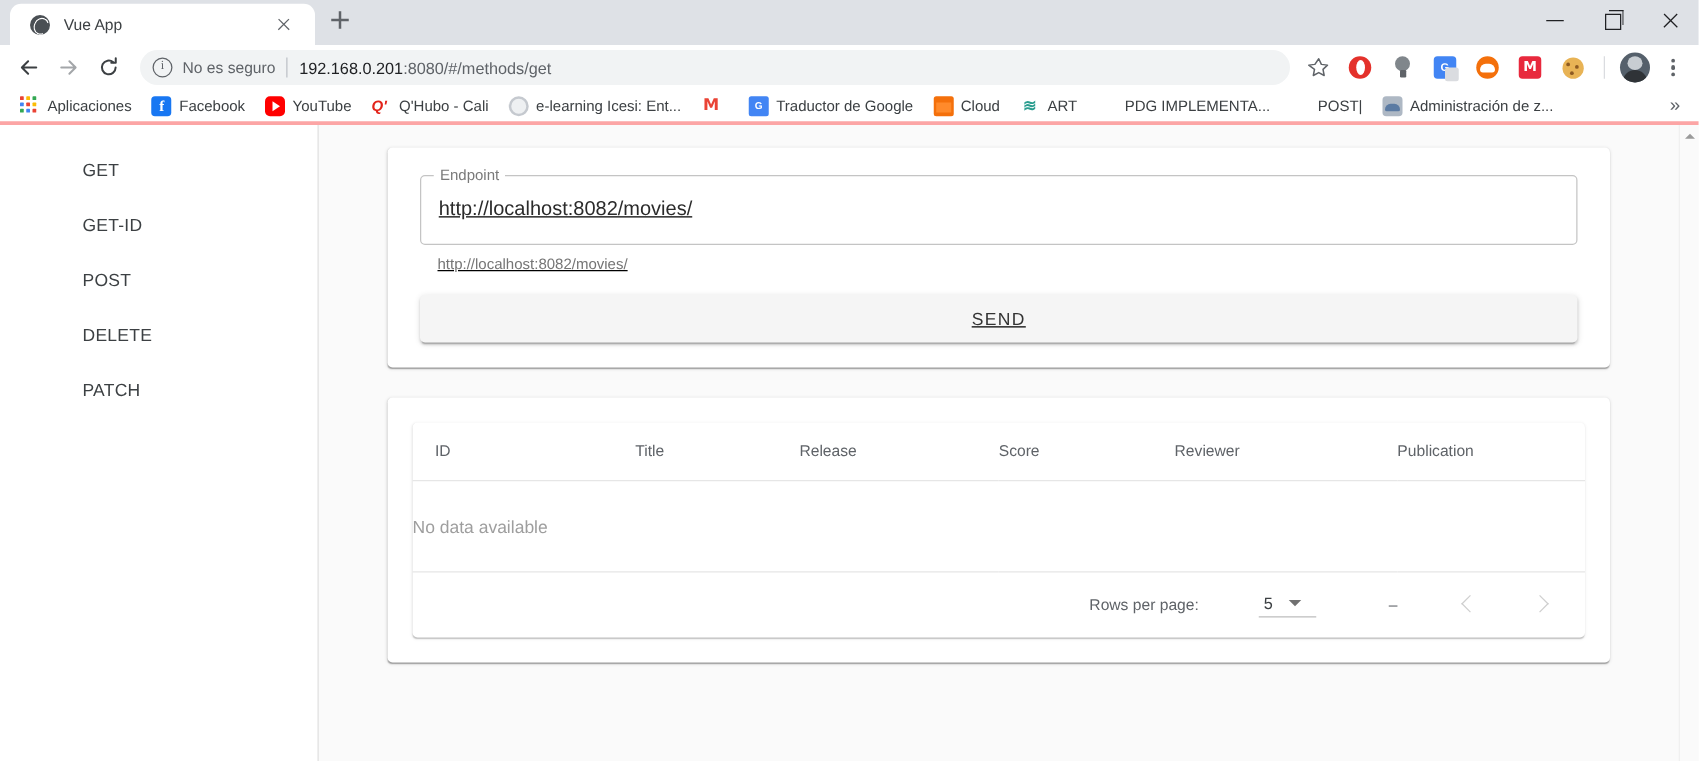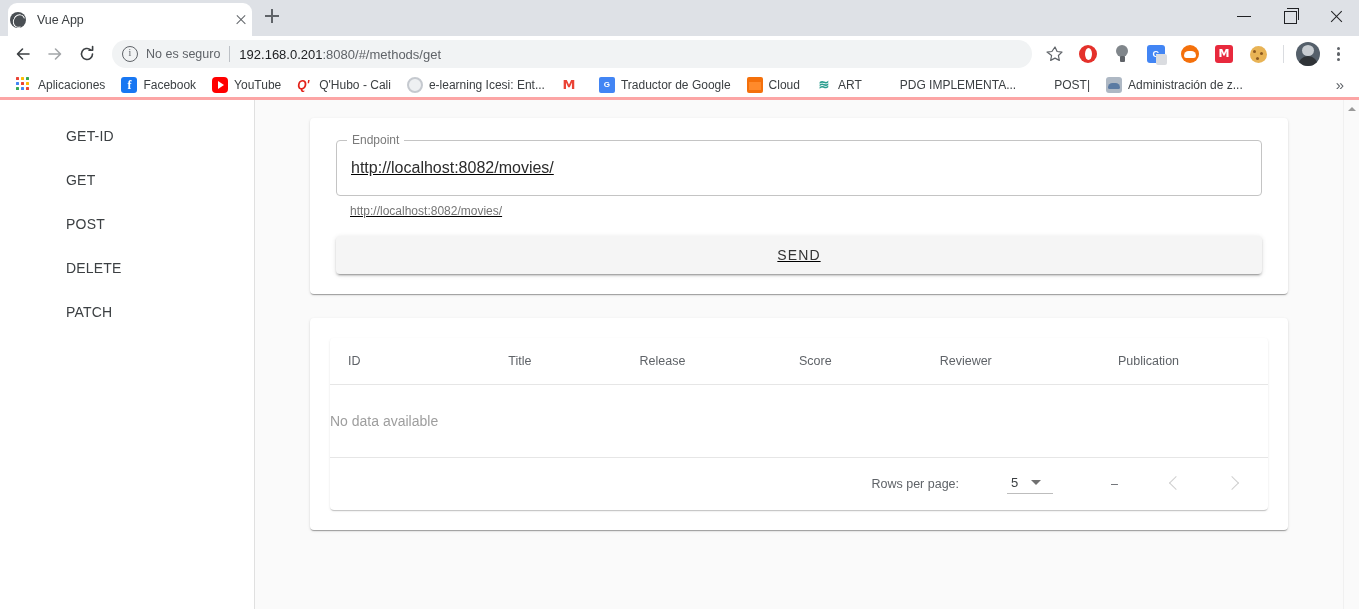--- a/index.html
+++ b/index.html
@@ -14,21 +14,21 @@
   .browser { width: 1359px; height: 609px; position: relative; background: #fff; }
 
   .titlebar {
     height: 36px; background: #dee1e6; position: relative;
     display: flex; align-items: flex-end;
   }
   .tab {
     position: absolute; left: 8px; bottom: 0;
     width: 244px; height: 33px;
     background: #ffffff; border-radius: 9px 9px 0 0;
-    display: flex; align-items: center; padding: 0 2px;
+    display: flex; align-items: center; padding: 0 16px;
   }
   .tab-favicon {
     width: 16px; height: 16px; border-radius: 50%;
     background: #4a4f54; margin-right: 11px; position: relative; flex: 0 0 auto;
   }
   .tab-favicon::before {
     content: ""; position: absolute; left: 3px; top: 2px;
     width: 10px; height: 12px; border-radius: 50%;
     border: 1.6px solid #fff; border-right-color: transparent;
     transform: rotate(25deg);
@@ -384,24 +384,24 @@
       <span class="bm-ic ic-zimb"></span>
       <span class="bm-label">Administración de z...</span>
     </div>
     <div class="bm-overflow">»</div>
   </div>
 
   <div class="viewport">
 
     <div class="sidebar">
       <div class="nav-item">
+          <span>GET</span>
+        </div>
+      <div class="nav-item">
           <span>GET-ID</span>
-        </div>
-      <div class="nav-item">
-          <span>GET</span>
         </div>
       <div class="nav-item">
           <span>POST</span>
         </div>
       <div class="nav-item">
           <span>DELETE</span>
         </div>
       <div class="nav-item">
           <span>PATCH</span>
         </div>

